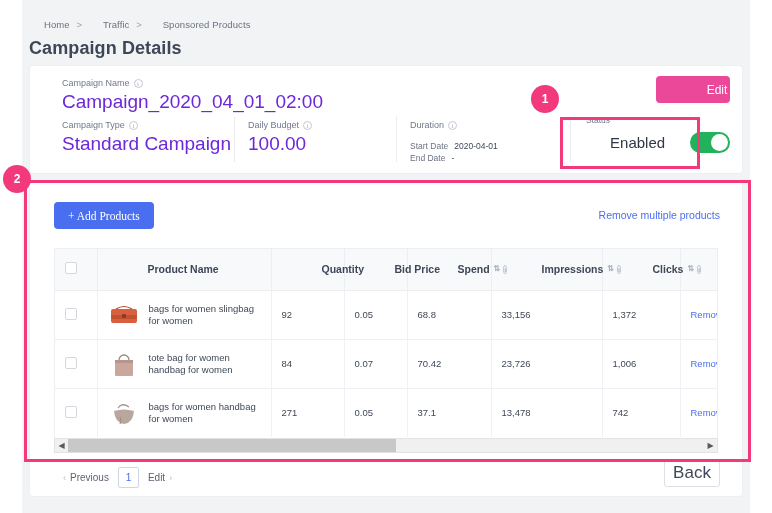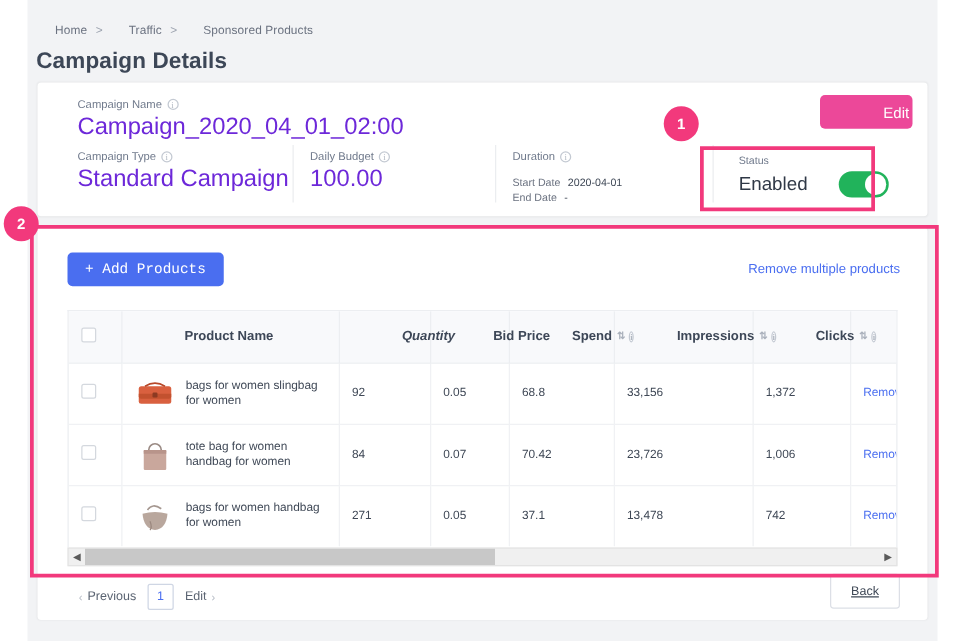--- a/index.html
+++ b/index.html
@@ -66,21 +66,21 @@
     position: absolute; top: 50px; width: 1px; height: 46px; background: #ebedf0;
   }
   .dur-rows { margin-top: 10px; font-size: 8.5px; color: #4b5563; line-height: 12px; }
   .dur-rows .dk { color: #6b7280; }
   .dur-rows .dv { color: #3f4856; margin-left: 6px; }
 
   
   .status-box {
     position: absolute; left: 551px; top: 49px;
     width: 144px; height: 50px;
-    display: flex; flex-direction: column; justify-content: center;
+    display: flex; justify-content: center;
     padding-left: 10px;
   }
   .status-label { font-size: 8.5px; color: #707a8c; }
   .status-row { display: flex; align-items: center; gap: 25px; margin-top: 4px; }
   .status-text { font-size: 15px; color: #2f3846; }
   .toggle {
     width: 40px; height: 21px; border-radius: 11px; background: #21b35b;
     position: relative; flex: none;
   }
   .toggle .knob {
@@ -102,21 +102,21 @@
   .panel {
     position: absolute; left: 8px; top: 182px;
     width: 712px; height: 314px;
     background: #ffffff; border-radius: 3px;
     box-shadow: 0 0 2px rgba(0,0,0,.07);
   }
   .add-btn {
     position: absolute; left: 24px; top: 20px;
     height: 27px; padding: 0 14px; border: none; border-radius: 4px;
     background: #4a6ef0; color: #fff; font-size: 11.5px;
-    font-family: Liberation Mono, monospace; cursor: pointer;
+    font-family: Liberation Serif, serif; cursor: pointer;
   }
   .rm-multi {
     position: absolute; right: 22px; top: 27px;
     font-size: 10.5px; color: #4a6ef0; cursor: pointer; white-space: nowrap;
   }
 
   
   .tbl-wrap {
     position: absolute; left: 24px; top: 66px;
     width: 664px; height: 190px;
@@ -142,21 +142,21 @@
   .sort-ic {
     display: inline-block; font-size: 8px; color: #aab1bc; line-height: 1;
     letter-spacing: -1px;
   }
   .cb {
     width: 12px; height: 12px; border: 1px solid #d4d8de; border-radius: 2px;
     background: #fff; display: inline-block; cursor: pointer;
   }
   .col-cb { width: 42px; }
   .col-name { width: 174px; }
-  .col-qty { width: 73px; font-style: italic; }
+  .col-qty { width: 73px; }
   .col-bid { width: 63px; }
   .col-spend { width: 84px; }
   .col-impr { width: 111px; }
   .col-clicks { width: 78px; }
   .col-act { width: 62px; }
 
   .prod-cell { display: flex; align-items: center; gap: 9px; }
   .thumb { width: 32px; height: 32px; flex: none; position: relative; }
   .prod-txt { font-size: 9.5px; color: #3f4856; line-height: 12px; }
   .bid { color: #4a6ef0; }
@@ -184,23 +184,22 @@
   .pg-chev { color: #b4bac4; font-size: 9px; }
   .pg-num {
     width: 21px; height: 21px; border: 1px solid #cfd6e4; border-radius: 2px;
     display: flex; align-items: center; justify-content: center;
     font-size: 10px; color: #4a6ef0; cursor: pointer; background: #fff;
   }
   .back-btn {
     position: absolute; right: 22px; top: 277px;
     width: 56px; height: 28px; background: #fff;
     border: 1px solid #dcdfe6; border-radius: 3px;
-    font-size: 10px; color: #3f4856; cursor: pointer;
+    font-size: 17px; color: #3f4856; cursor: pointer;
     font-family: "Liberation Sans", sans-serif;
-    text-decoration: underline;
   }
 
   
   .anno-box { position: absolute; border: 3px solid #f2397c; pointer-events: none; }
   .anno-badge {
     position: absolute; width: 28px; height: 28px; border-radius: 50%;
     background: #f2397c; color: #fff; font-size: 12px; font-weight: bold;
     display: flex; align-items: center; justify-content: center;
   }
   #anno-box-1 { left: 560px; top: 117px; width: 140px; height: 52px; }

